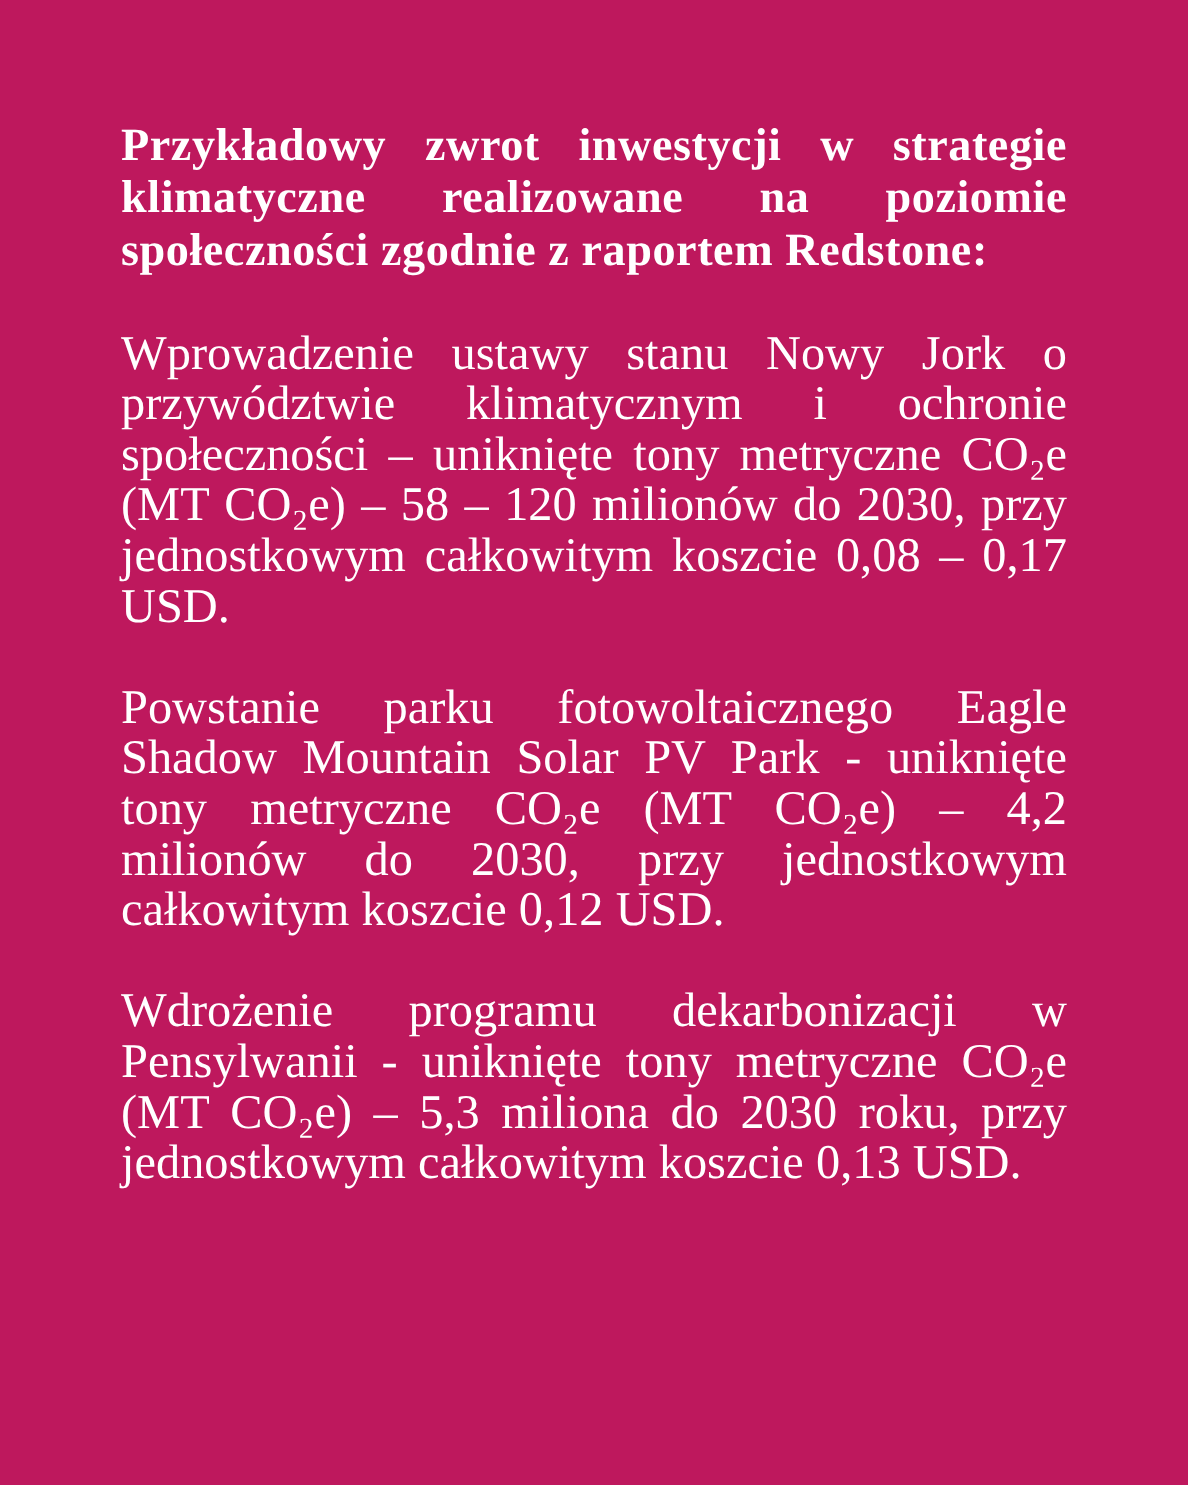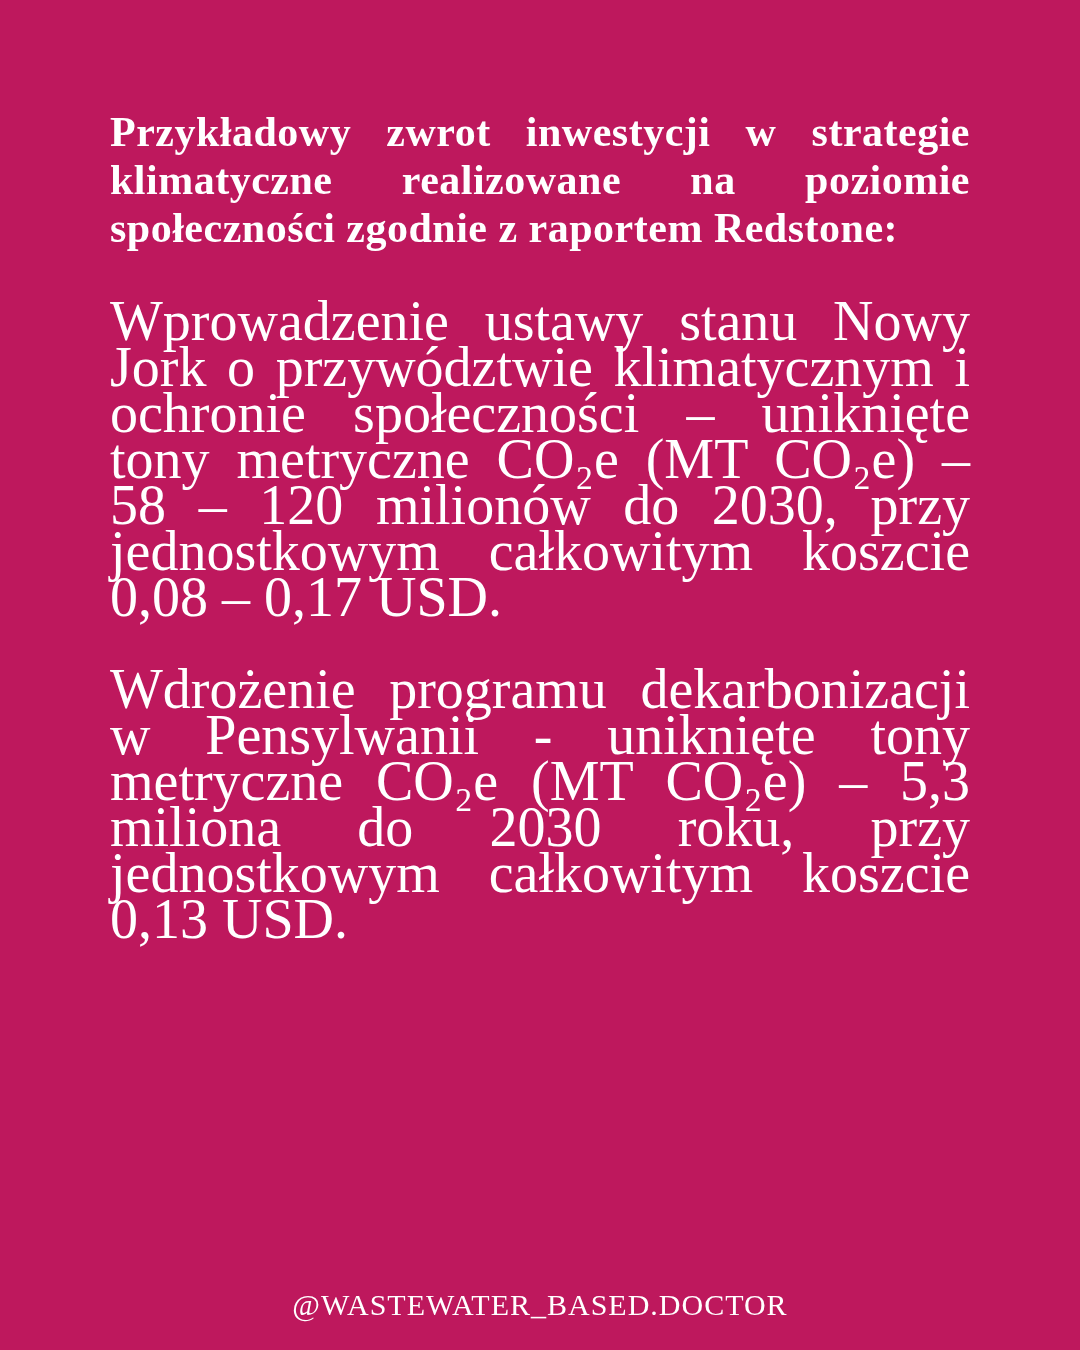--- a/index.html
+++ b/index.html
@@ -25,21 +25,21 @@
   .heading {
     font-size: 42px;
     line-height: 48px;
     font-weight: 700;
     letter-spacing: 0.5px;
     text-align: justify;
     text-align-last: left;
     margin: 0 0 46px 0;
   }
   .para {
-    font-size: 56px;
+    font-size: 44px;
     line-height: 46px;
     font-weight: 300;
     letter-spacing: 0;
     text-align: justify;
     text-align-last: left;
     margin: 0 0 46px 0;
   }
   .footer-handle {
     position: absolute;
     left: 0;
@@ -56,20 +56,20 @@
 <body>
 
 <div class="canvas">
 
   <main class="content">
 
     <h1 class="heading">Przykładowy zwrot inwestycji w strategie klimatyczne realizowane na poziomie społeczności zgodnie z raportem Redstone:</h1>
 
     <p class="para">Wprowadzenie ustawy stanu Nowy Jork o przywództwie klimatycznym i ochronie społeczności – uniknięte tony metryczne CO₂e (MT CO₂e) – 58 – 120 milionów do 2030, przy jednostkowym całkowitym koszcie 0,08 – 0,17 USD.</p>
 
+    <p class="para">Powstanie parku fotowoltaicznego Eagle Shadow Mountain Solar PV Park - uniknięte tony metryczne CO₂e (MT CO₂e) – 4,2 milionów do 2030, przy jednostkowym całkowitym koszcie 0,12 USD.</p>
 
     <p class="para">Wdrożenie programu dekarbonizacji w Pensylwanii - uniknięte tony metryczne CO₂e (MT CO₂e) – 5,3 miliona do 2030 roku, przy jednostkowym całkowitym koszcie 0,13 USD.</p>
 
   </main>
 
-  <footer class="footer-handle">@WASTEWATER_BASED.DOCTOR</footer>
 
 </div>
 
 </body></html>

